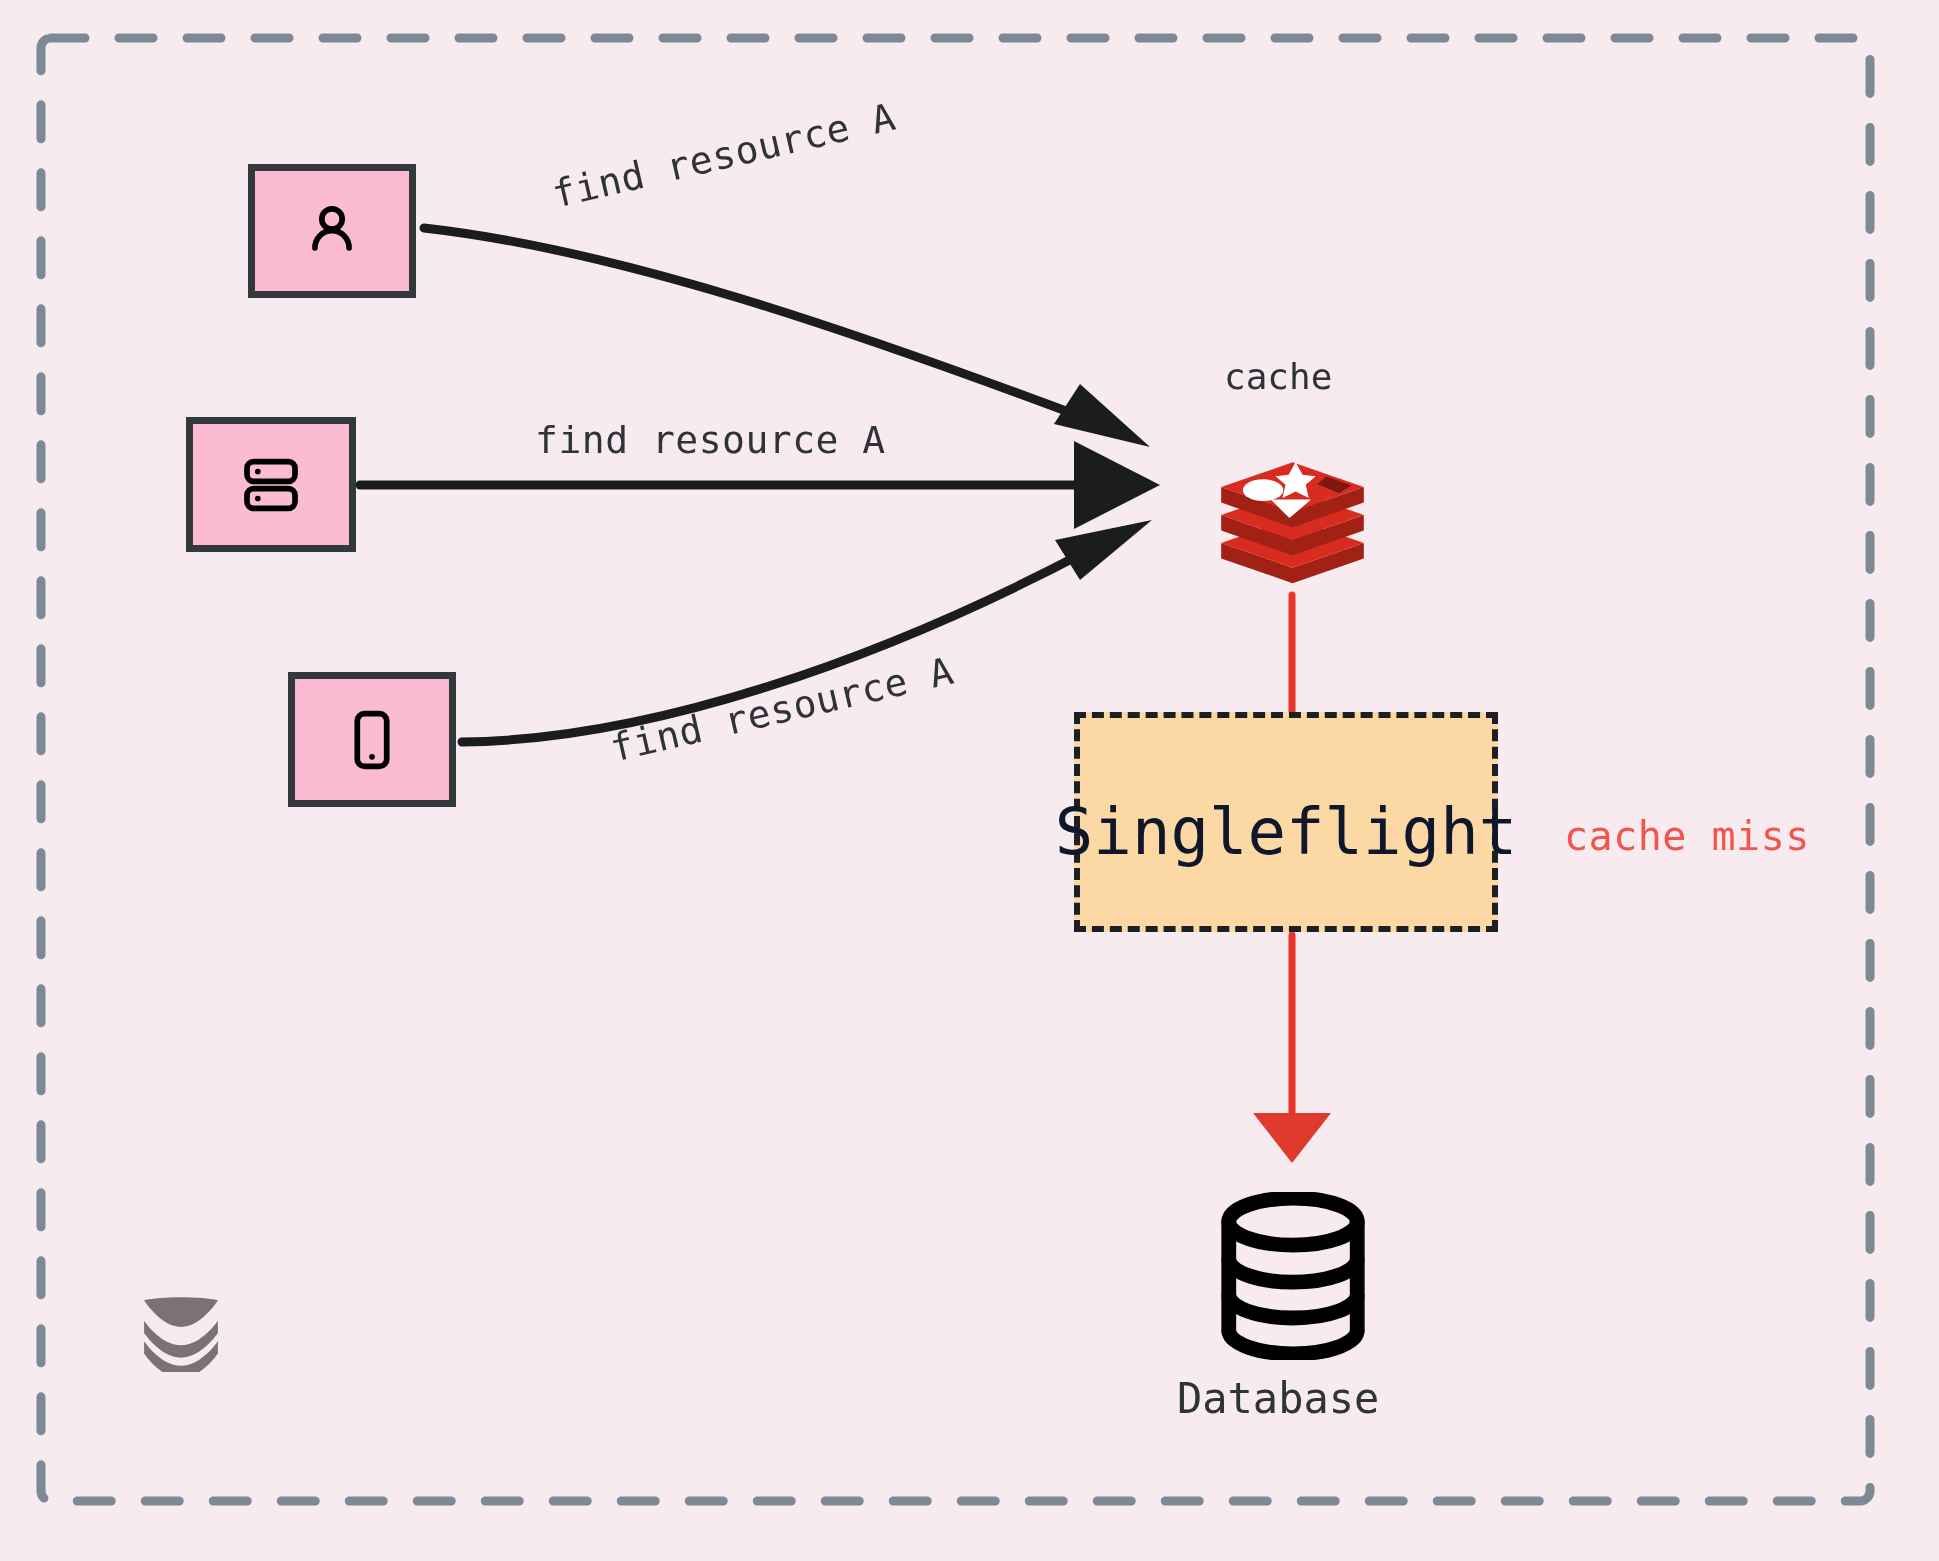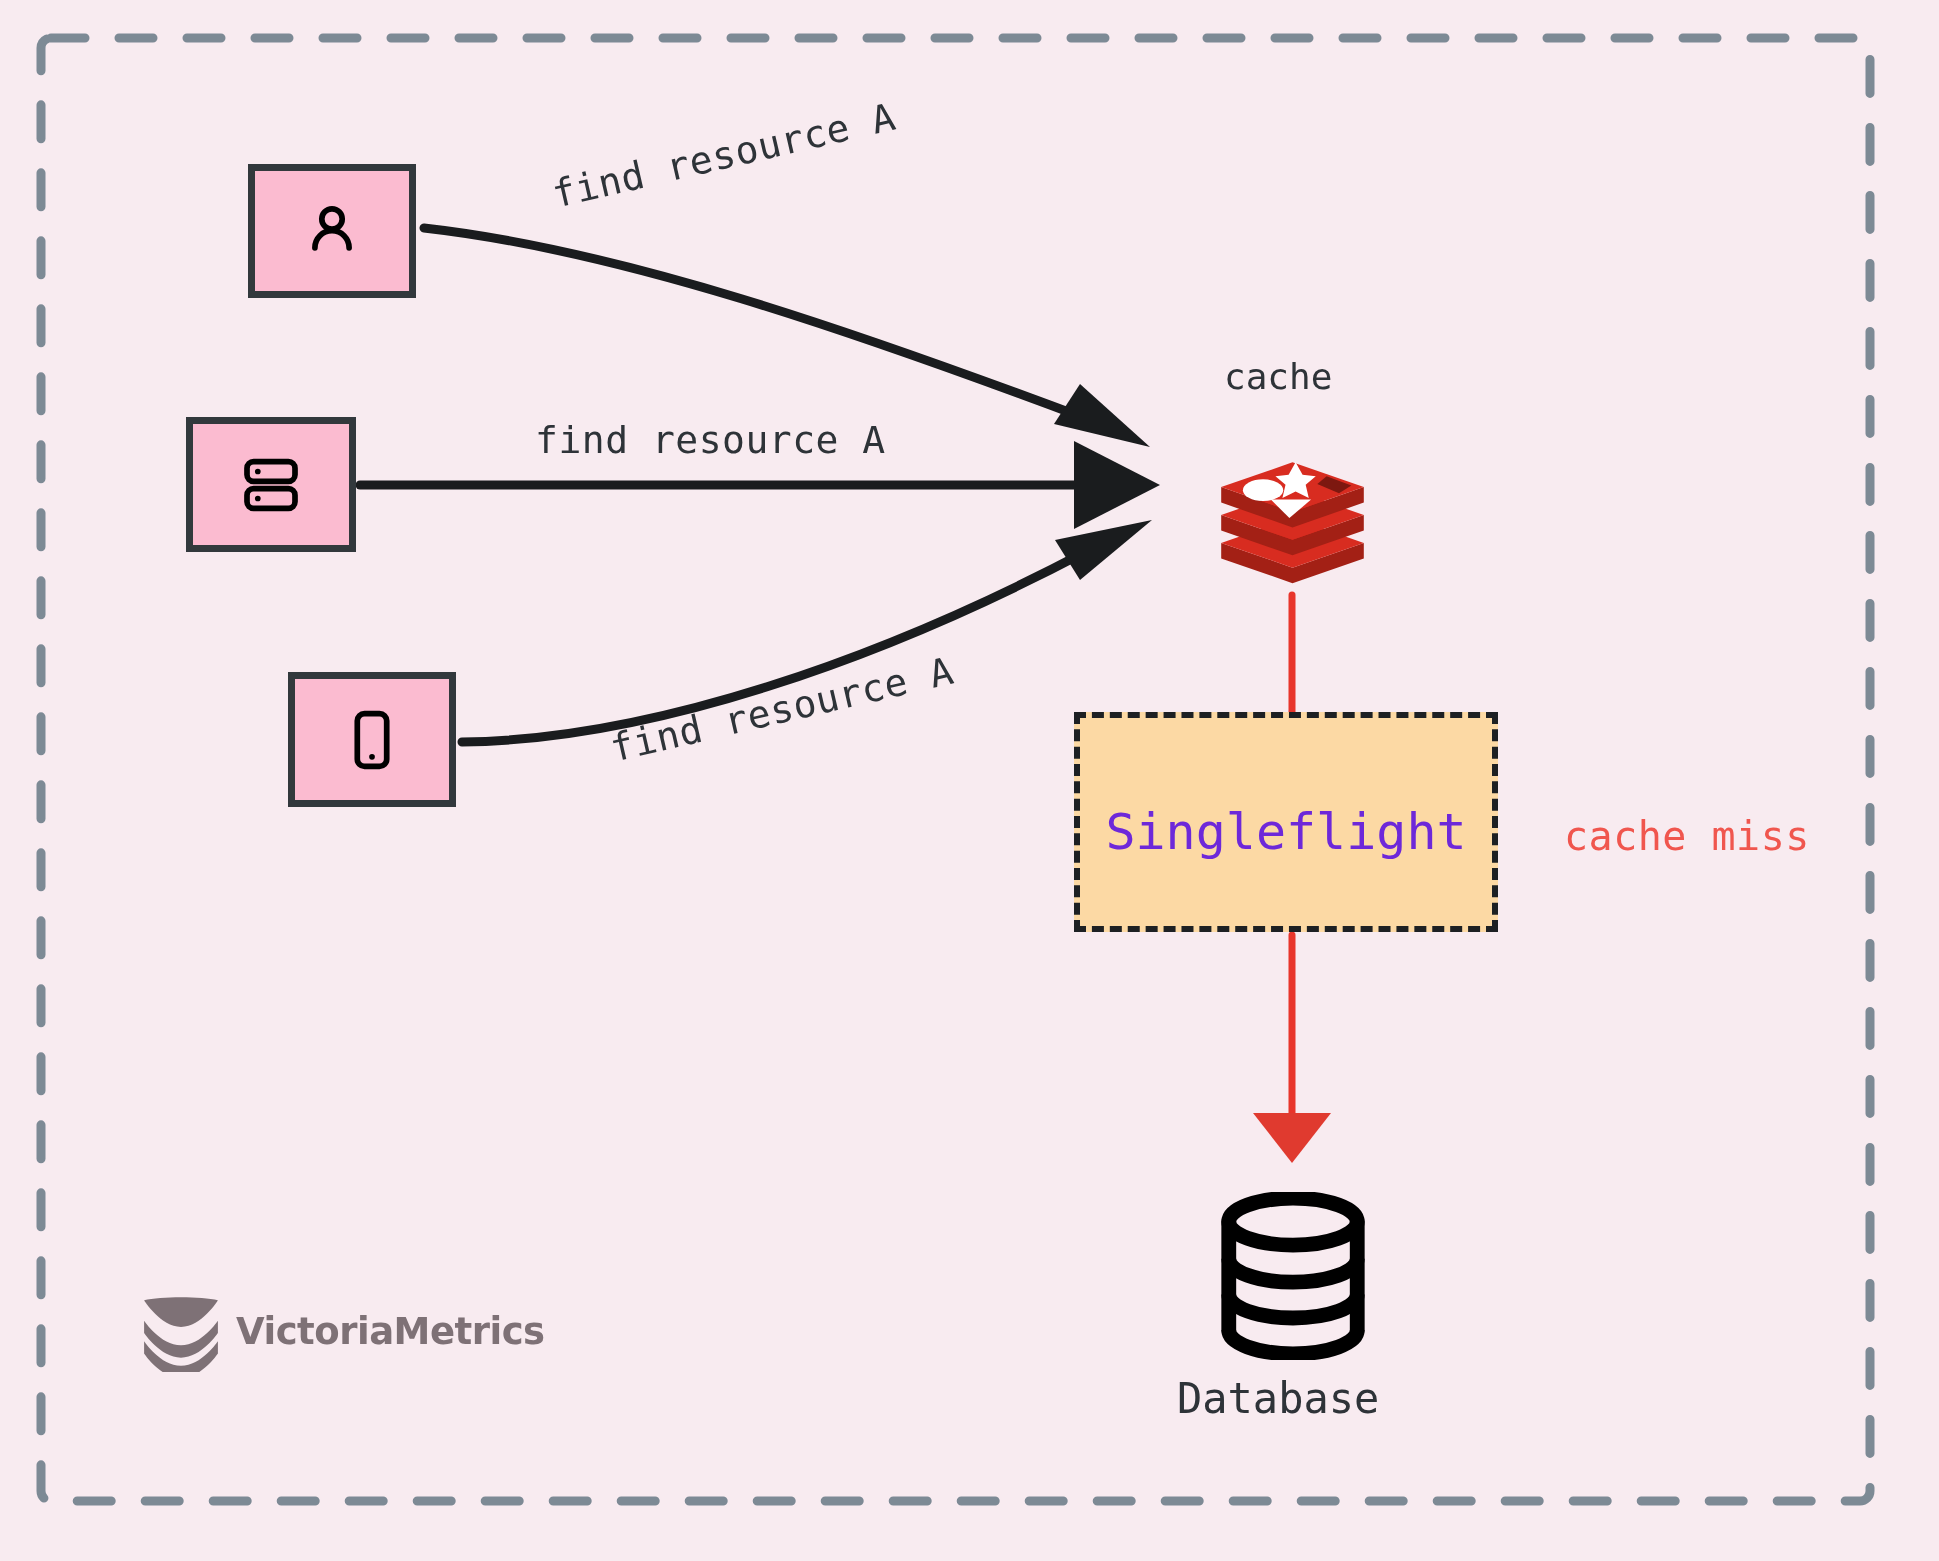--- a/index.html
+++ b/index.html
@@ -86,22 +86,22 @@
     left: 1074px; top: 712px;
     width: 424px; height: 220px;
     background: #FCD9A4;
     border: 6px dashed #1D2023;
     box-sizing: border-box;
     display: flex;
     align-items: center;
     justify-content: center;
   }
   #singleflight-label {
-    font-size: 50px;
-    color: #6d28d9;
+    font-size: 64px;
+    color: #0f172a;
     letter-spacing: 0px;
     white-space: nowrap;
     margin-top: 19px;
   }
 
   
   #vm-logo {
     position: absolute;
     left: 140px; top: 1290px;
     display: flex;
@@ -223,16 +223,15 @@
   </div>
 
   <div class="label" id="label-database">Database</div>
 
   <div id="vm-logo">
     <svg width="82" height="82" viewBox="0 0 40 40">
       <path d="M 2 5 C 2 5 10 18 20 18 C 30 18 38 5 38 5 C 30 3 10 3 2 5 Z" fill="#7E7176"></path>
       <path d="M 2 15 C 2 15 10 27 20 27 C 30 27 38 15 38 15 L 38 21 C 38 21 30 33 20 33 C 10 33 2 21 2 21 Z" fill="#7E7176"></path>
       <path d="M 2 25 C 2 25 10 37 20 37 C 30 37 38 25 38 25 L 38 31 C 38 31 30 43 20 43 C 10 43 2 31 2 31 Z" fill="#7E7176"></path>
     </svg>
-    <span id="vm-logo-text">VictoriaMetrics</span>
   </div>
 
 </div>
 
 </body></html>

